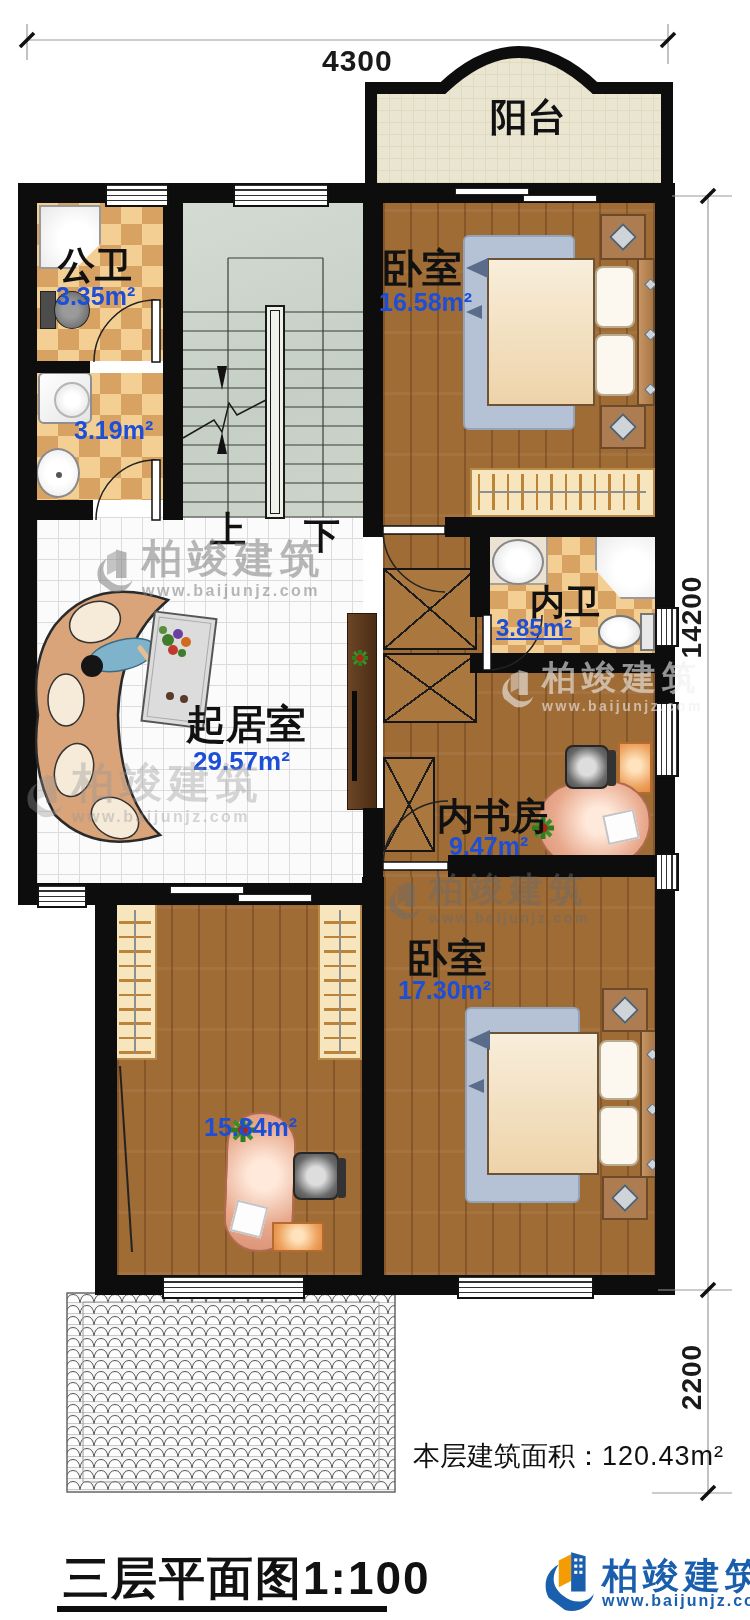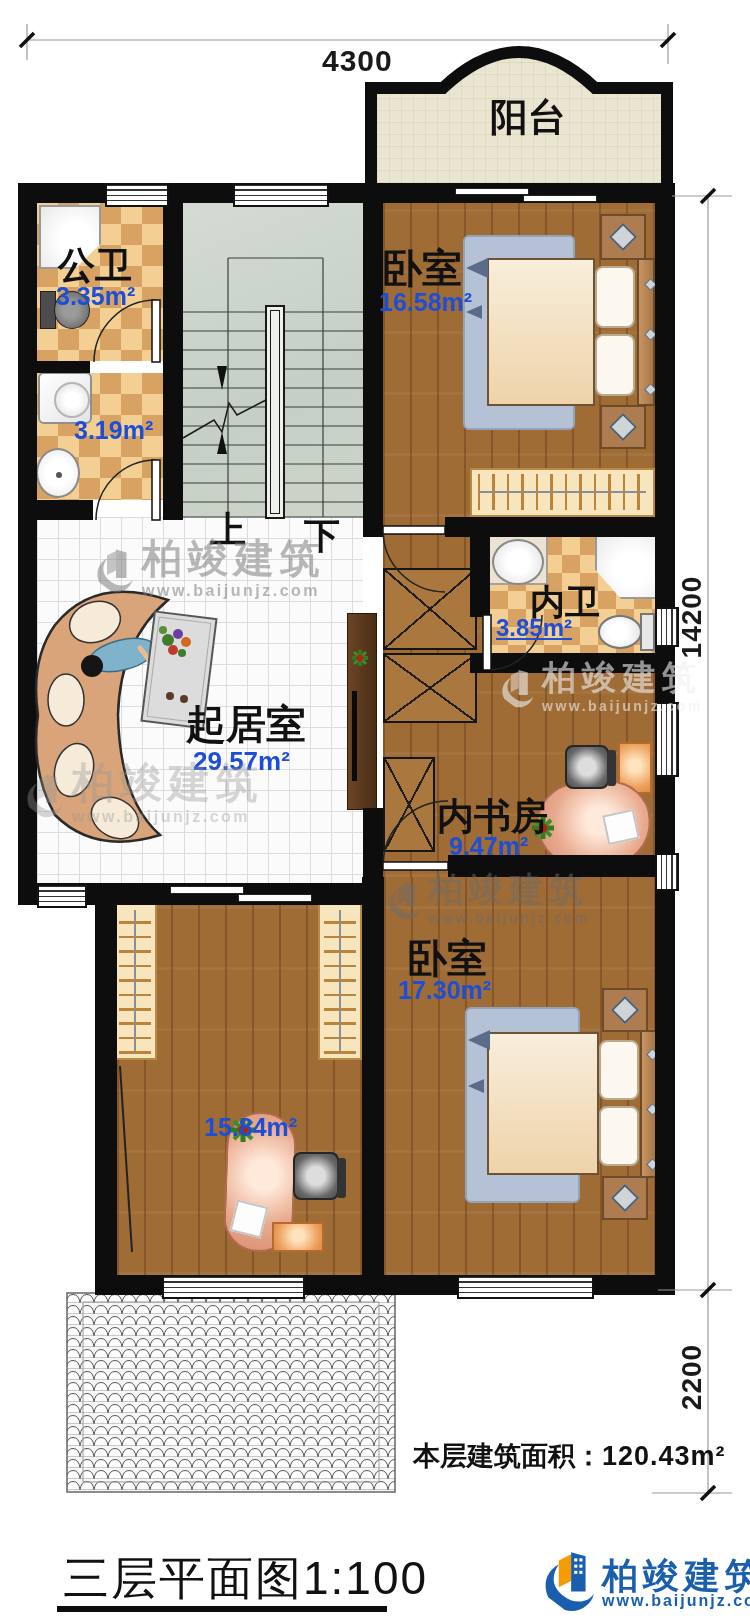--- a/index.html
+++ b/index.html
@@ -397,24 +397,24 @@
         <path d="M8,50 C2,38 6,24 18,18 C10,30 12,40 22,48 C34,58 48,54 52,46 C50,58 36,66 24,62 Z" fill="currentColor"></path>
         <polygon points="18,14 30,8 30,34 18,40" fill="currentColor" opacity="0.8"></polygon>
         <polygon points="30,6 44,10 44,44 30,44" fill="currentColor"></polygon>
       </svg>
     <div>
         <div class="t1" style="font-size:34px;">柏竣建筑</div>
          <div class="t2" style="font-size:14px;">www.baijunjz.com</div>
       </div>
   </div>
 
-  <div class="footer-note" style="left:413px;top:1438px;font-size:27px;font-weight:700;">
+  <div class="footer-note" style="left:413px;top:1438px;font-size:27px;font-weight:400;">
     <span>本层建筑面积：</span><span style="letter-spacing:1px;">120.43m²</span>
   </div>
-  <div class="footer-note" style="left:63px;top:1548px;font-size:46px;font-weight:400;letter-spacing:2px;">三层平面图1:100</div>
+  <div class="footer-note" style="left:63px;top:1548px;font-size:46px;font-weight:700;letter-spacing:2px;">三层平面图1:100</div>
   <div class="title-bar" style="left:57px;top:1606px;width:330px;height:6px;"></div>
 
   <svg class="abs" style="left:540px;top:1546px;z-index:46;" width="54" height="66" viewBox="0 0 52 64">
     <path d="M8,50 C2,38 6,24 18,18 C10,30 12,40 22,48 C34,58 48,54 52,46 C50,58 36,66 24,62 Z" fill="#1a5fae"></path>
     <polygon points="18,14 30,8 30,34 18,40" fill="#f59c05"></polygon>
     <polygon points="30,6 44,10 44,44 30,44" fill="#1a5fae"></polygon>
     <g fill="#fff">
         <rect x="33" y="12" width="3" height="3"></rect>
         <rect x="38" y="12" width="3" height="3"></rect>
         <rect x="33" y="18" width="3" height="3"></rect>

